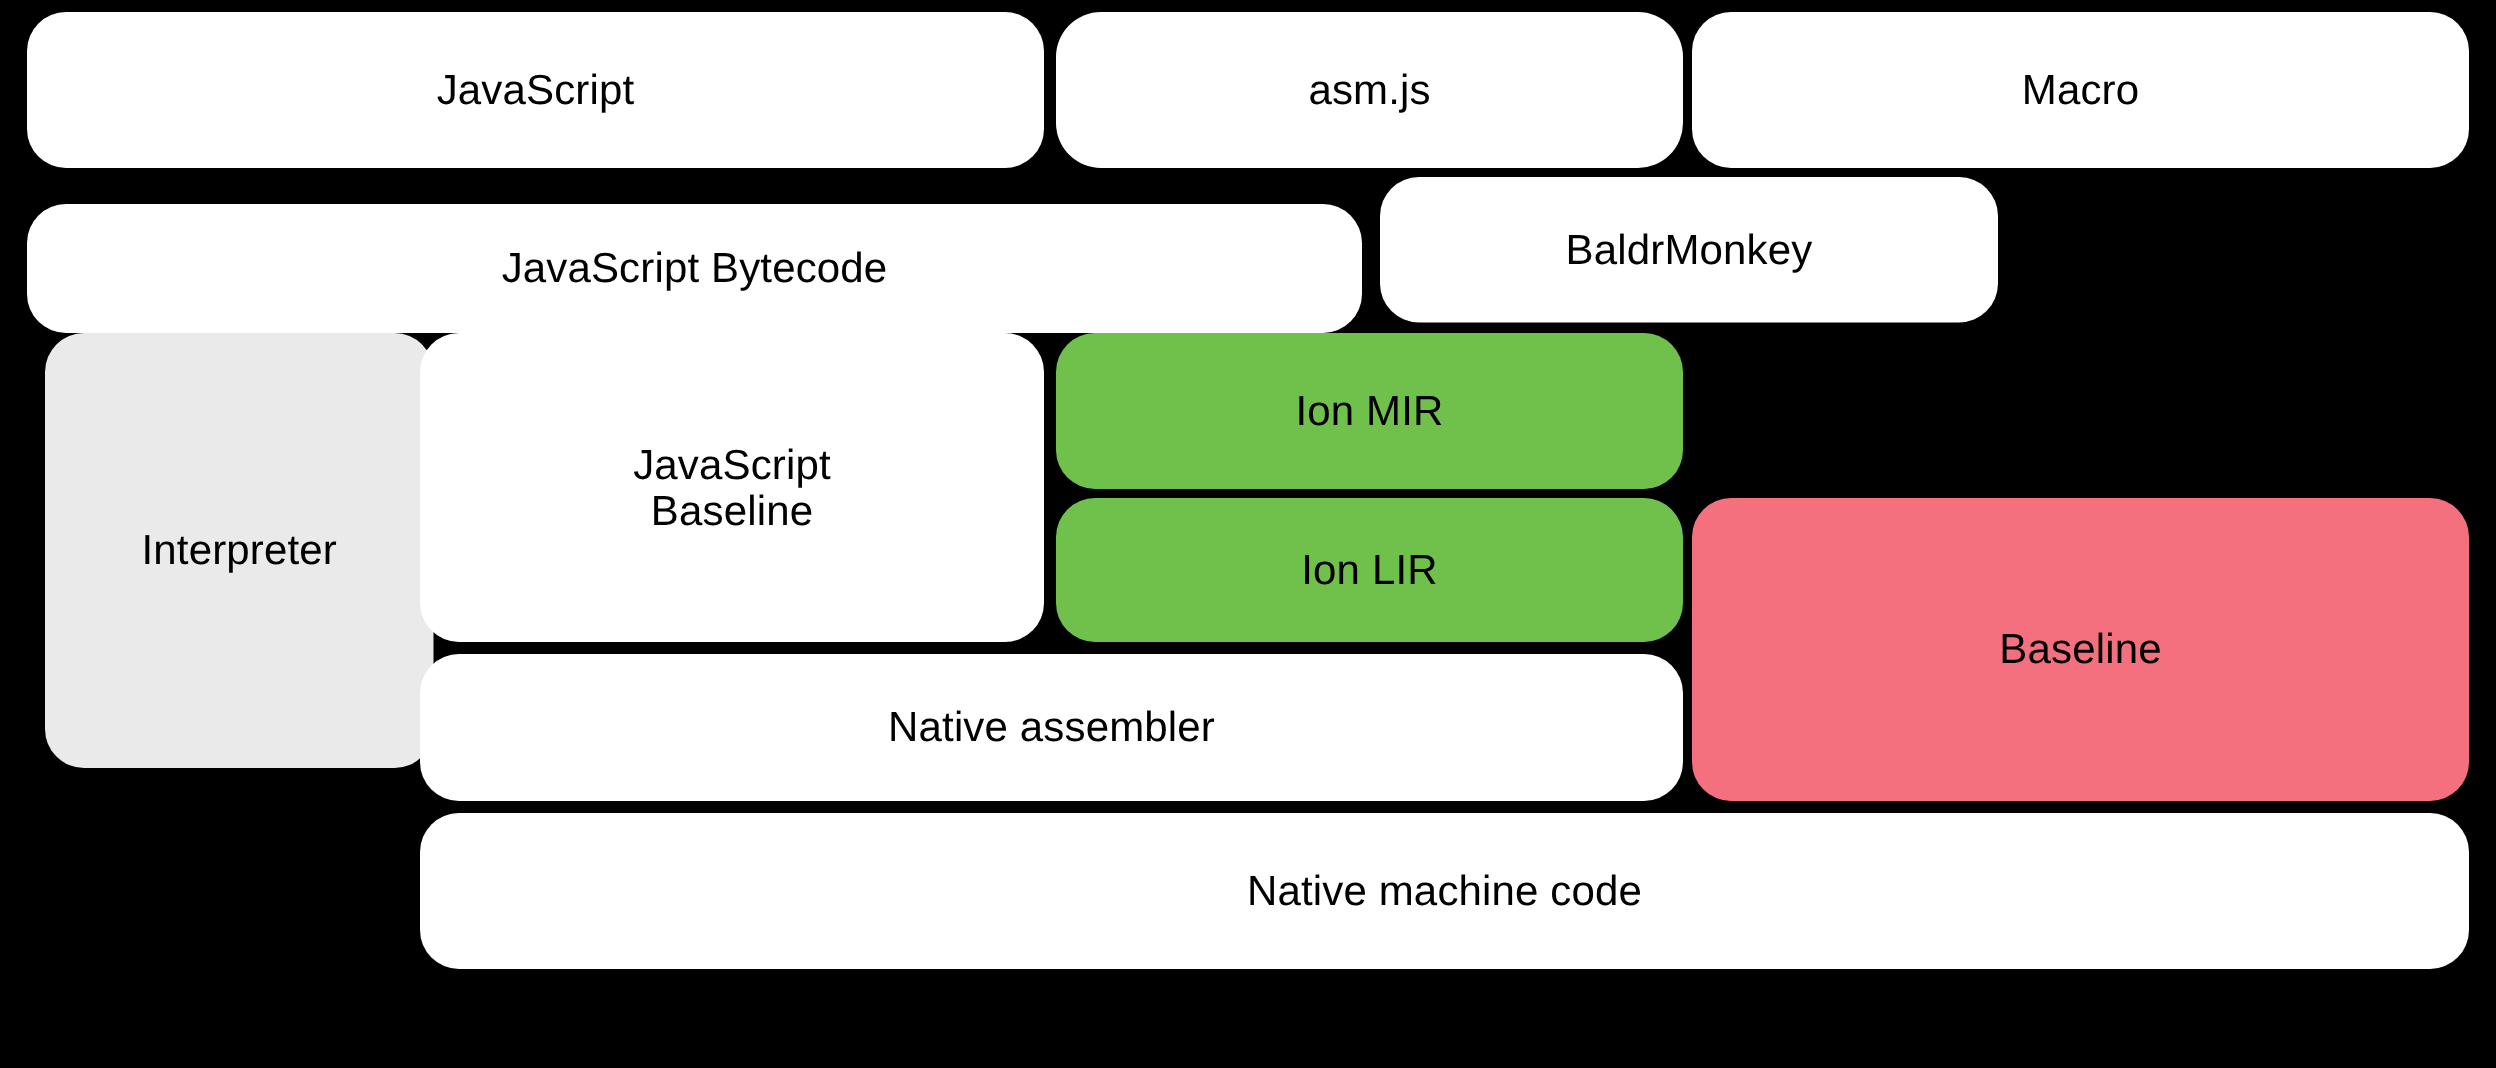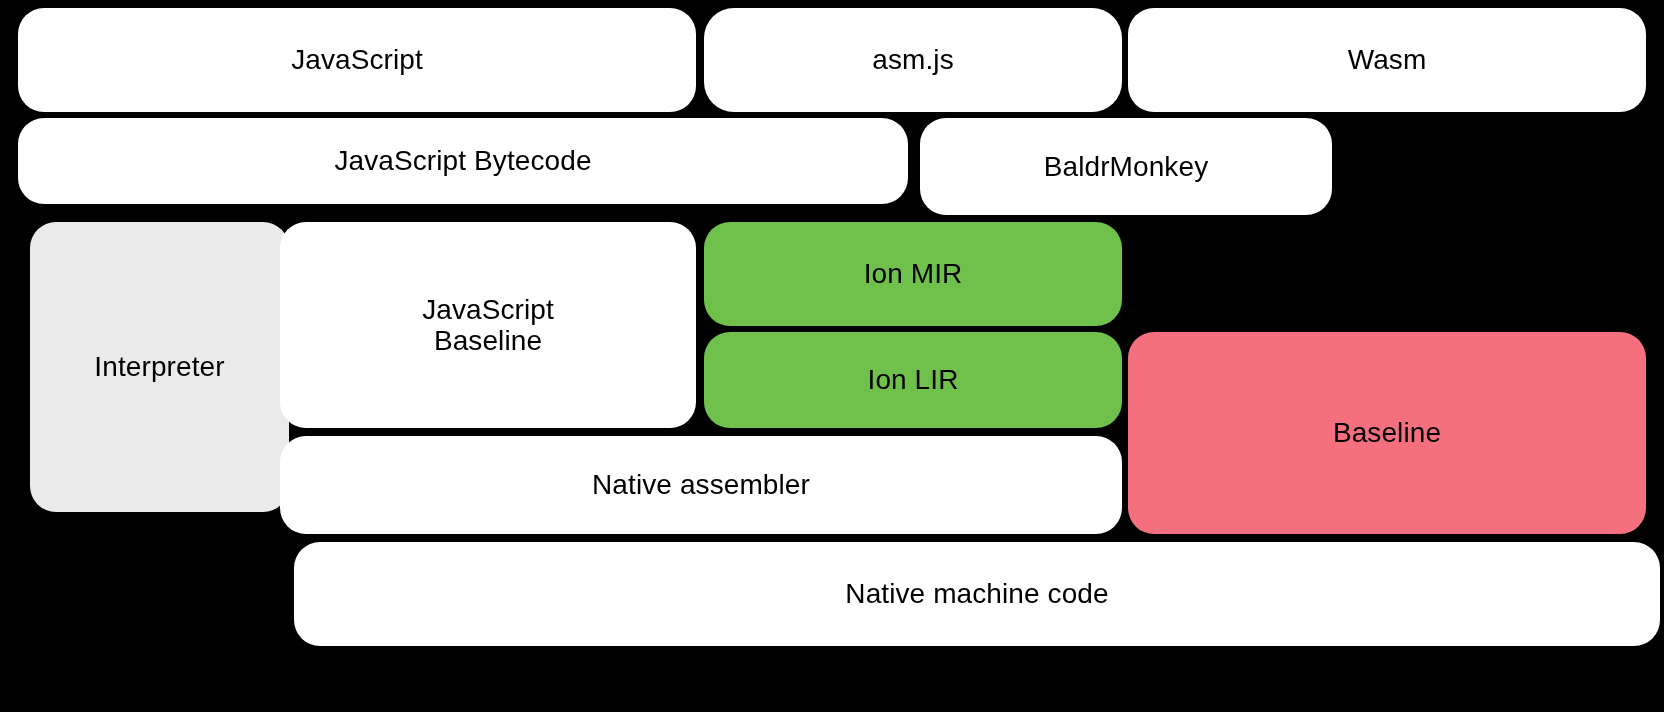--- a/index.html
+++ b/index.html
@@ -36,42 +36,42 @@
   .fill-gray  { background: #EAEAEA; }
   .fill-green { background: #6FC14C; }
   .fill-pink  { background: #F4707F; }
 
   
   .n-javascript    { left: 18px;   top: 8px;   width: 678px; height: 104px; }
   .n-asmjs         { left: 704px;  top: 8px;   width: 418px; height: 104px; border-radius: 30px; }
   .n-wasm          { left: 1128px; top: 8px;   width: 518px; height: 104px; }
 
   
-  .n-jsbytecode    { left: 18px;   top: 118px; width: 890px; height: 86px; }
+  .n-jsbytecode    { left: 18px;   top: 136px; width: 890px; height: 86px; }
   .n-baldrmonkey   { left: 920px;  top: 118px; width: 412px; height: 97px; }
 
   
   .n-interpreter   { left: 30px;   top: 222px; width: 259px; height: 290px; }
   .n-jsbaseline    { left: 280px;  top: 222px; width: 416px; height: 206px; }
   .n-ionmir        { left: 704px;  top: 222px; width: 418px; height: 104px; }
   .n-ionlir        { left: 704px;  top: 332px; width: 418px; height: 96px; }
   .n-cranelift     { left: 1128px; top: 332px; width: 518px; height: 202px; }
   .n-macroasm      { left: 280px;  top: 436px; width: 842px; height: 98px; }
-  .n-nativecode    { left: 294px;  top: 542px; width: 1366px; height: 104px; }
+  .n-nativecode    { left: 280px;  top: 542px; width: 1366px; height: 104px; }
 </style>
 </head>
 <body>
 
 <div id="stage">
 
   <div class="node fill-white n-javascript">JavaScript</div>
 
   <div class="node fill-white n-asmjs">asm.js</div>
 
-  <div class="node fill-white n-wasm">Wasm</div>
+  <div class="node fill-white n-wasm">Macro</div>
 
   <div class="node fill-white n-jsbytecode">JavaScript Bytecode</div>
 
   <div class="node fill-white n-baldrmonkey">BaldrMonkey</div>
 
   <div class="node fill-gray n-interpreter">Interpreter</div>
 
   <div class="node fill-white n-jsbaseline">JavaScript
 Baseline</div>
 

